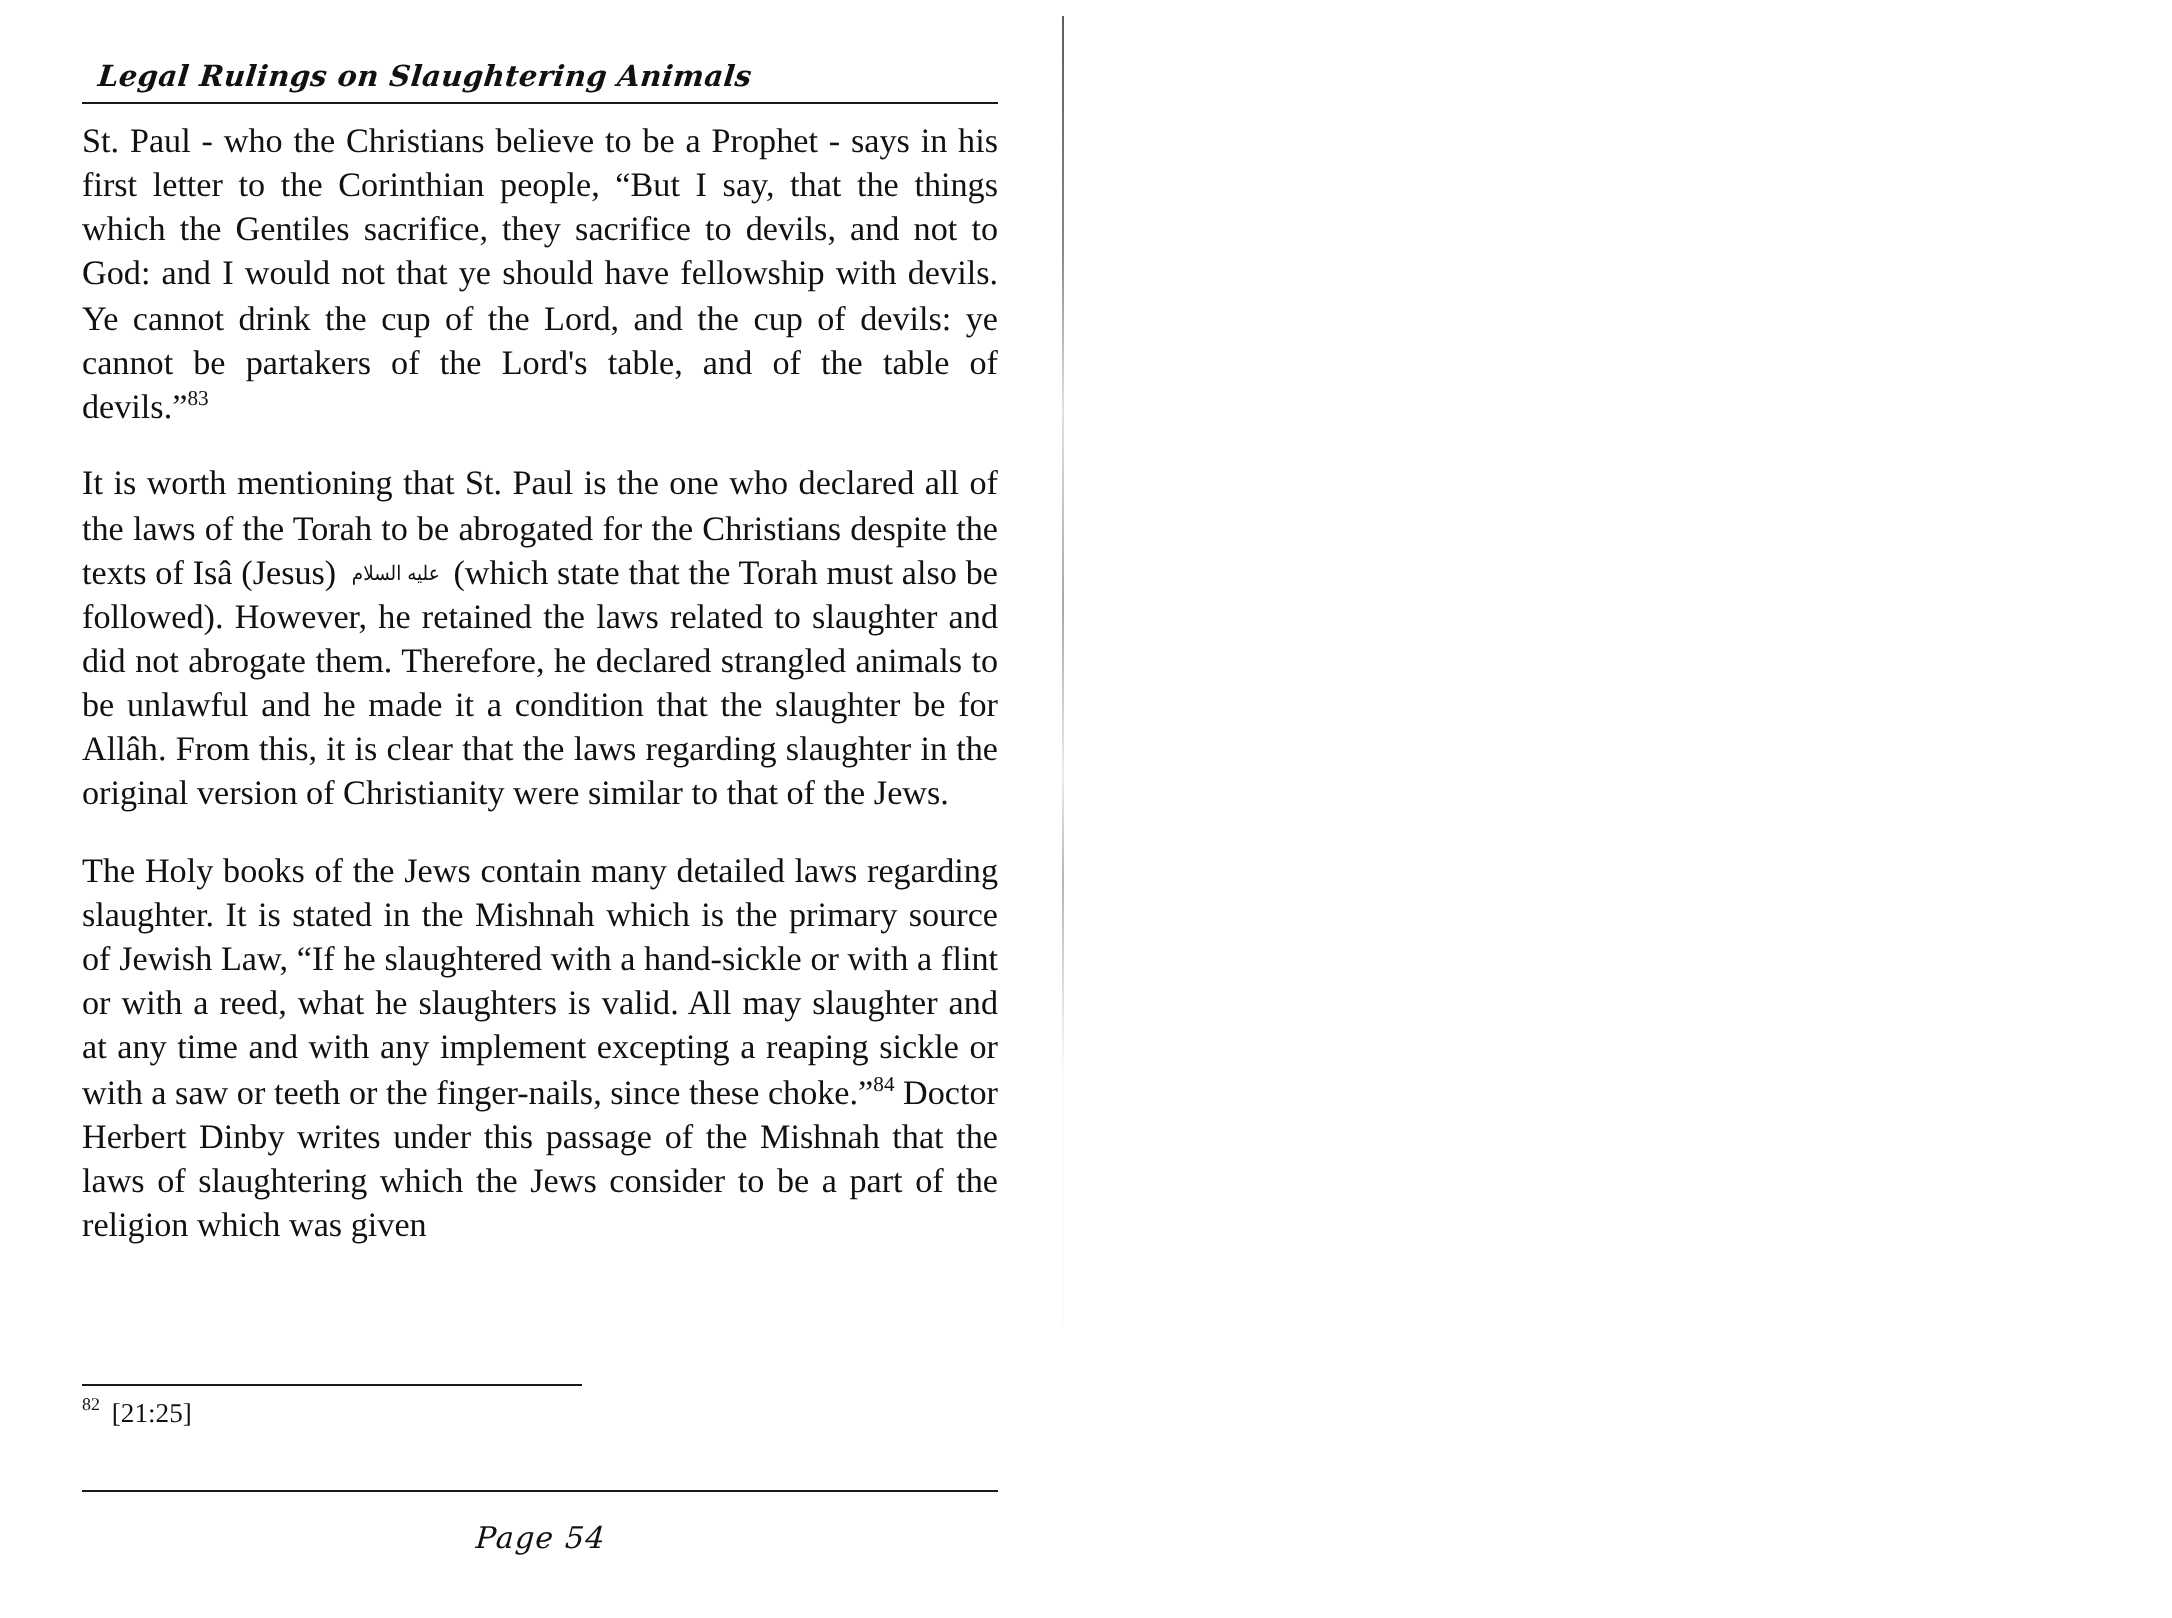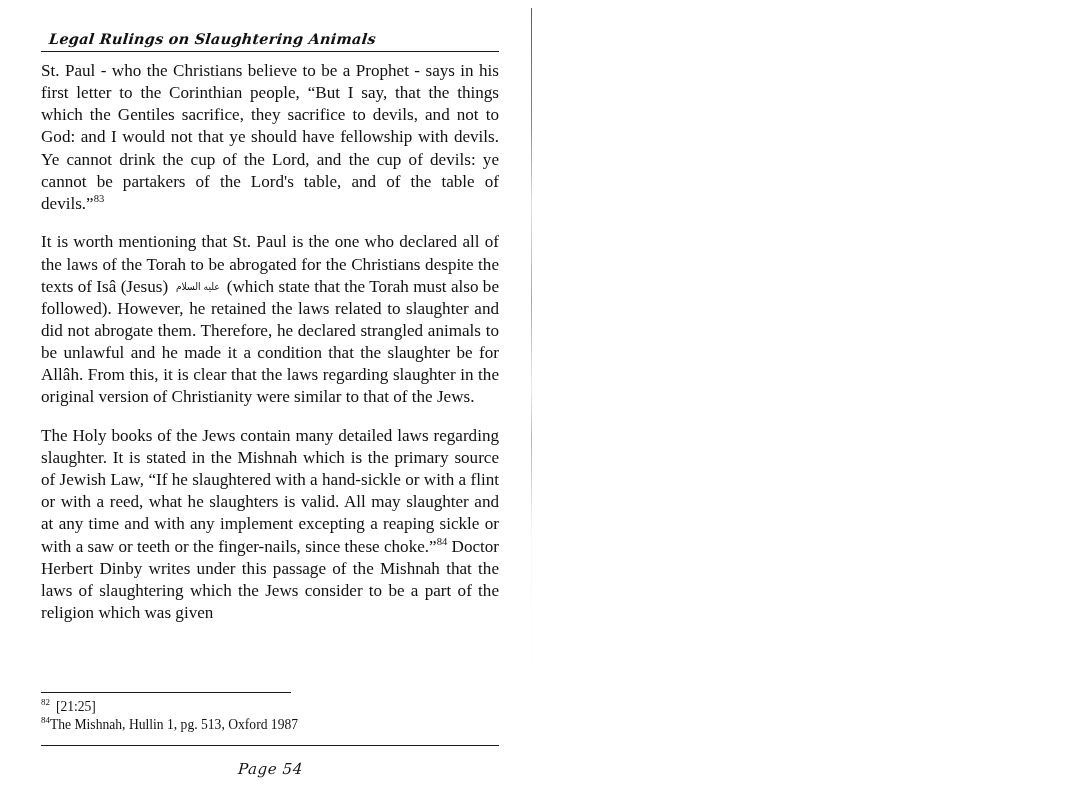--- a/index.html
+++ b/index.html
@@ -182,21 +182,20 @@
 
       <p class="para"><span>It is worth mentioning that St. Paul is the one who declared all of the laws of the Torah to be abrogated for the Christians despite the texts of Isâ (Jesus)</span> <span class="honorific">عليه السلام</span> <span>(which state that the Torah must also be followed). However, he retained the laws related to slaughter and did not abrogate them. Therefore, he declared strangled animals to be unlawful and he made it a condition that the slaughter be for Allâh. From this, it is clear that the laws regarding slaughter in the original version of Christianity were similar to that of the Jews.</span></p>
 
       <p class="para"><span>The Holy books of the Jews contain many detailed laws regarding slaughter. It is stated in the Mishnah which is the primary source of Jewish Law, “If he slaughtered with a hand-sickle or with a flint or with a reed, what he slaughters is valid. All may slaughter and at any time and with any implement excepting a reaping sickle or with a saw or teeth or the finger-nails, since these choke.”</span><sup class="fn">84</sup> <span>Doctor Herbert Dinby writes under this passage of the Mishnah that the laws of slaughtering which the Jews consider to be a part of the religion which was given</span></p>
 
     </div>
 
     <div class="footnotes">
       <hr class="fn-rule">
       <p class="fn-line"><sup class="gap">82</sup> <span>[21:25]</span></p>
-      <p class="fn-line"><sup>84</sup><span>The Mishnah, Hullin 1, pg. 513, Oxford 1987</span></p>
     </div>
 
     <div class="footer">
       <hr class="footer-rule">
       <span class="page-number">Page 54</span>
     </div>
 
   </div>
 
   <div class="page page-right">

